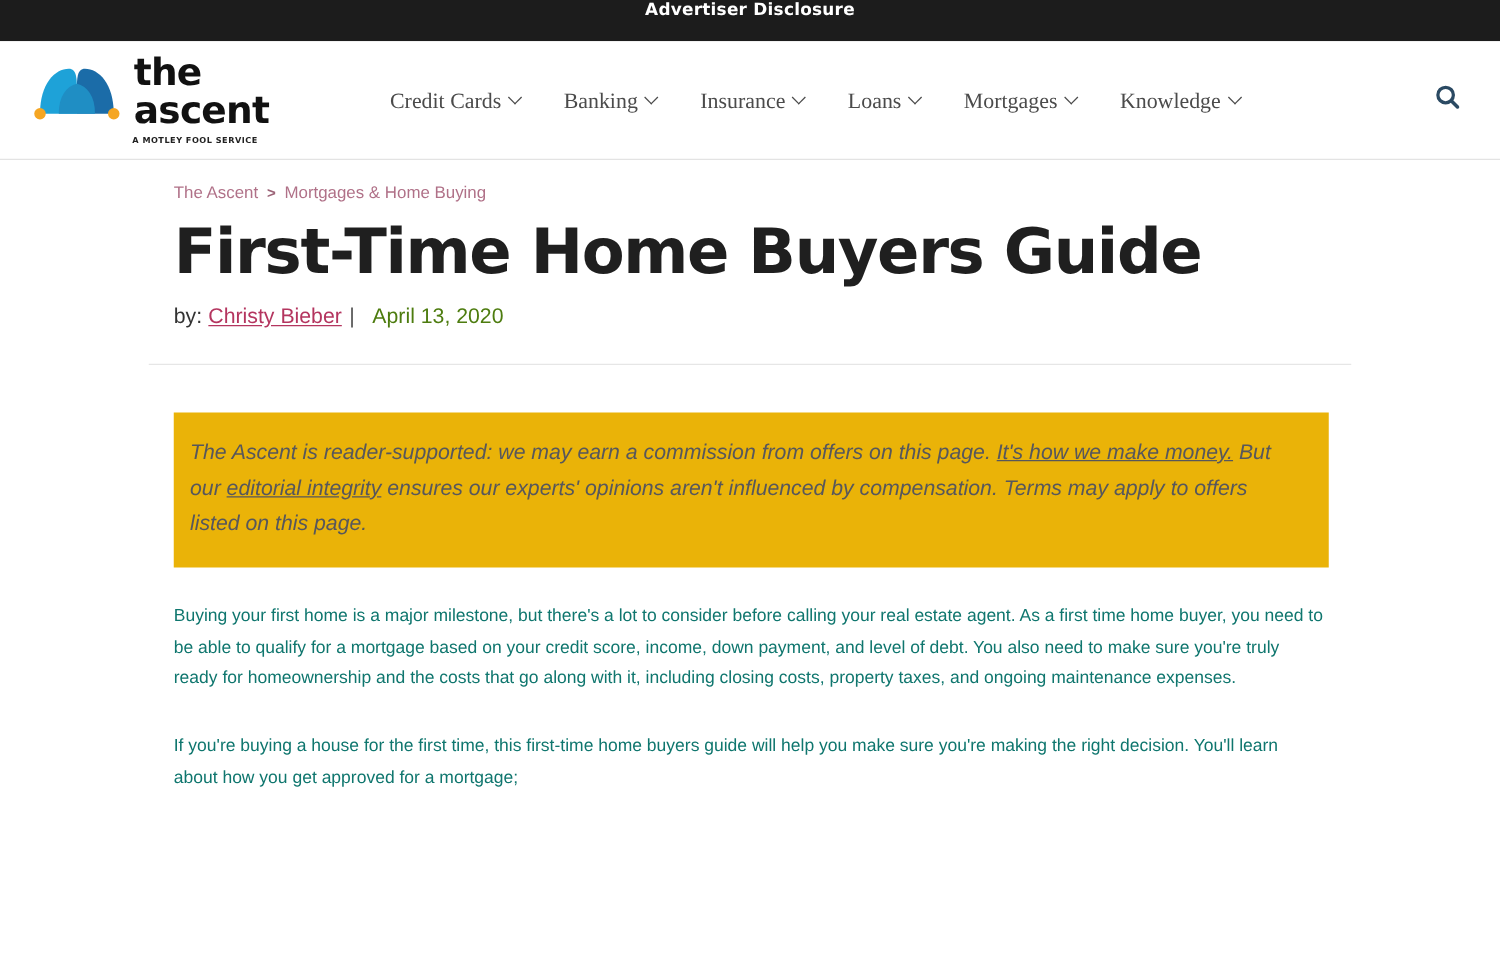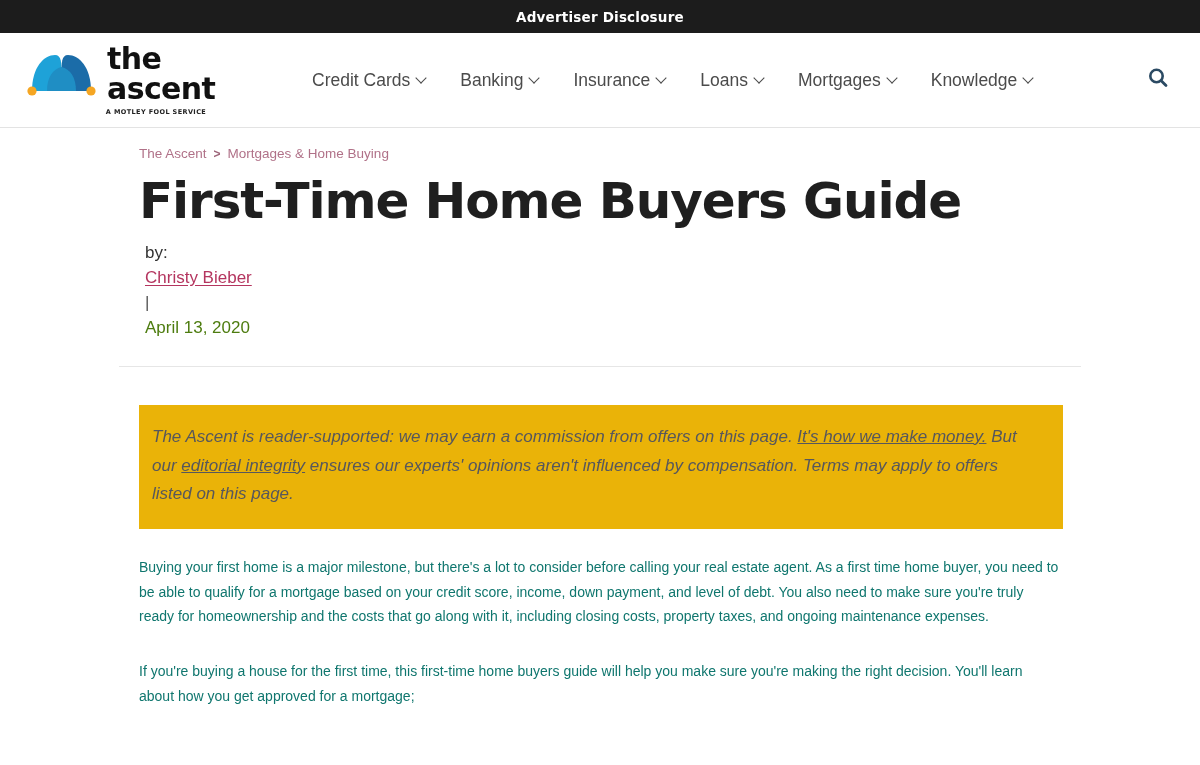--- a/index.html
+++ b/index.html
@@ -15,21 +15,20 @@
     font-family: "Liberation Sans", sans-serif;
     color: #333333;
     -webkit-font-smoothing: antialiased;
   }
 
   
   .disclosure-bar {
     height: 33px;
     background: #1c1c1c;
     display: flex;
-    align-items: center;
     justify-content: center;
   }
   .disclosure-bar .label {
     color: #ffffff;
     font-size: 13.5px;
     font-weight: bold;
     letter-spacing: .2px;
     font-family: "DejaVu Sans", sans-serif;
   }
 
@@ -85,21 +84,21 @@
     display: flex;
     align-items: center;
     gap: 7px;
     padding: 6px 17px;
     cursor: pointer;
     white-space: nowrap;
   }
   .nav-item .nav-label {
     font-size: 17.5px;
     color: #4b4b4b;
-    font-family: Liberation Sans, sans-serif;
+    font-family: Liberation Serif, serif;
   }
   .caret {
     width: 9px;
     height: 9px;
     position: relative;
     top: -2px;
   }
   .caret::before {
     content: "";
     position: absolute;
@@ -164,21 +163,20 @@
   }
 
   .byline {
     padding-left: 20px;
     font-size: 17px;
     color: #333333;
     display: flex;
     align-items: baseline;
     gap: 5px;
     margin-bottom: 28px;
-    flex-direction: column;
   }
   .byline a {
     color: #b4355f;
     text-decoration: underline;
     text-underline-offset: 2px;
     cursor: pointer;
   }
   .byline .pipe { color: #555; margin: 0 3px 0 1px; }
   .byline .date { color: #4d7c0f; margin-left: 6px; }
 

